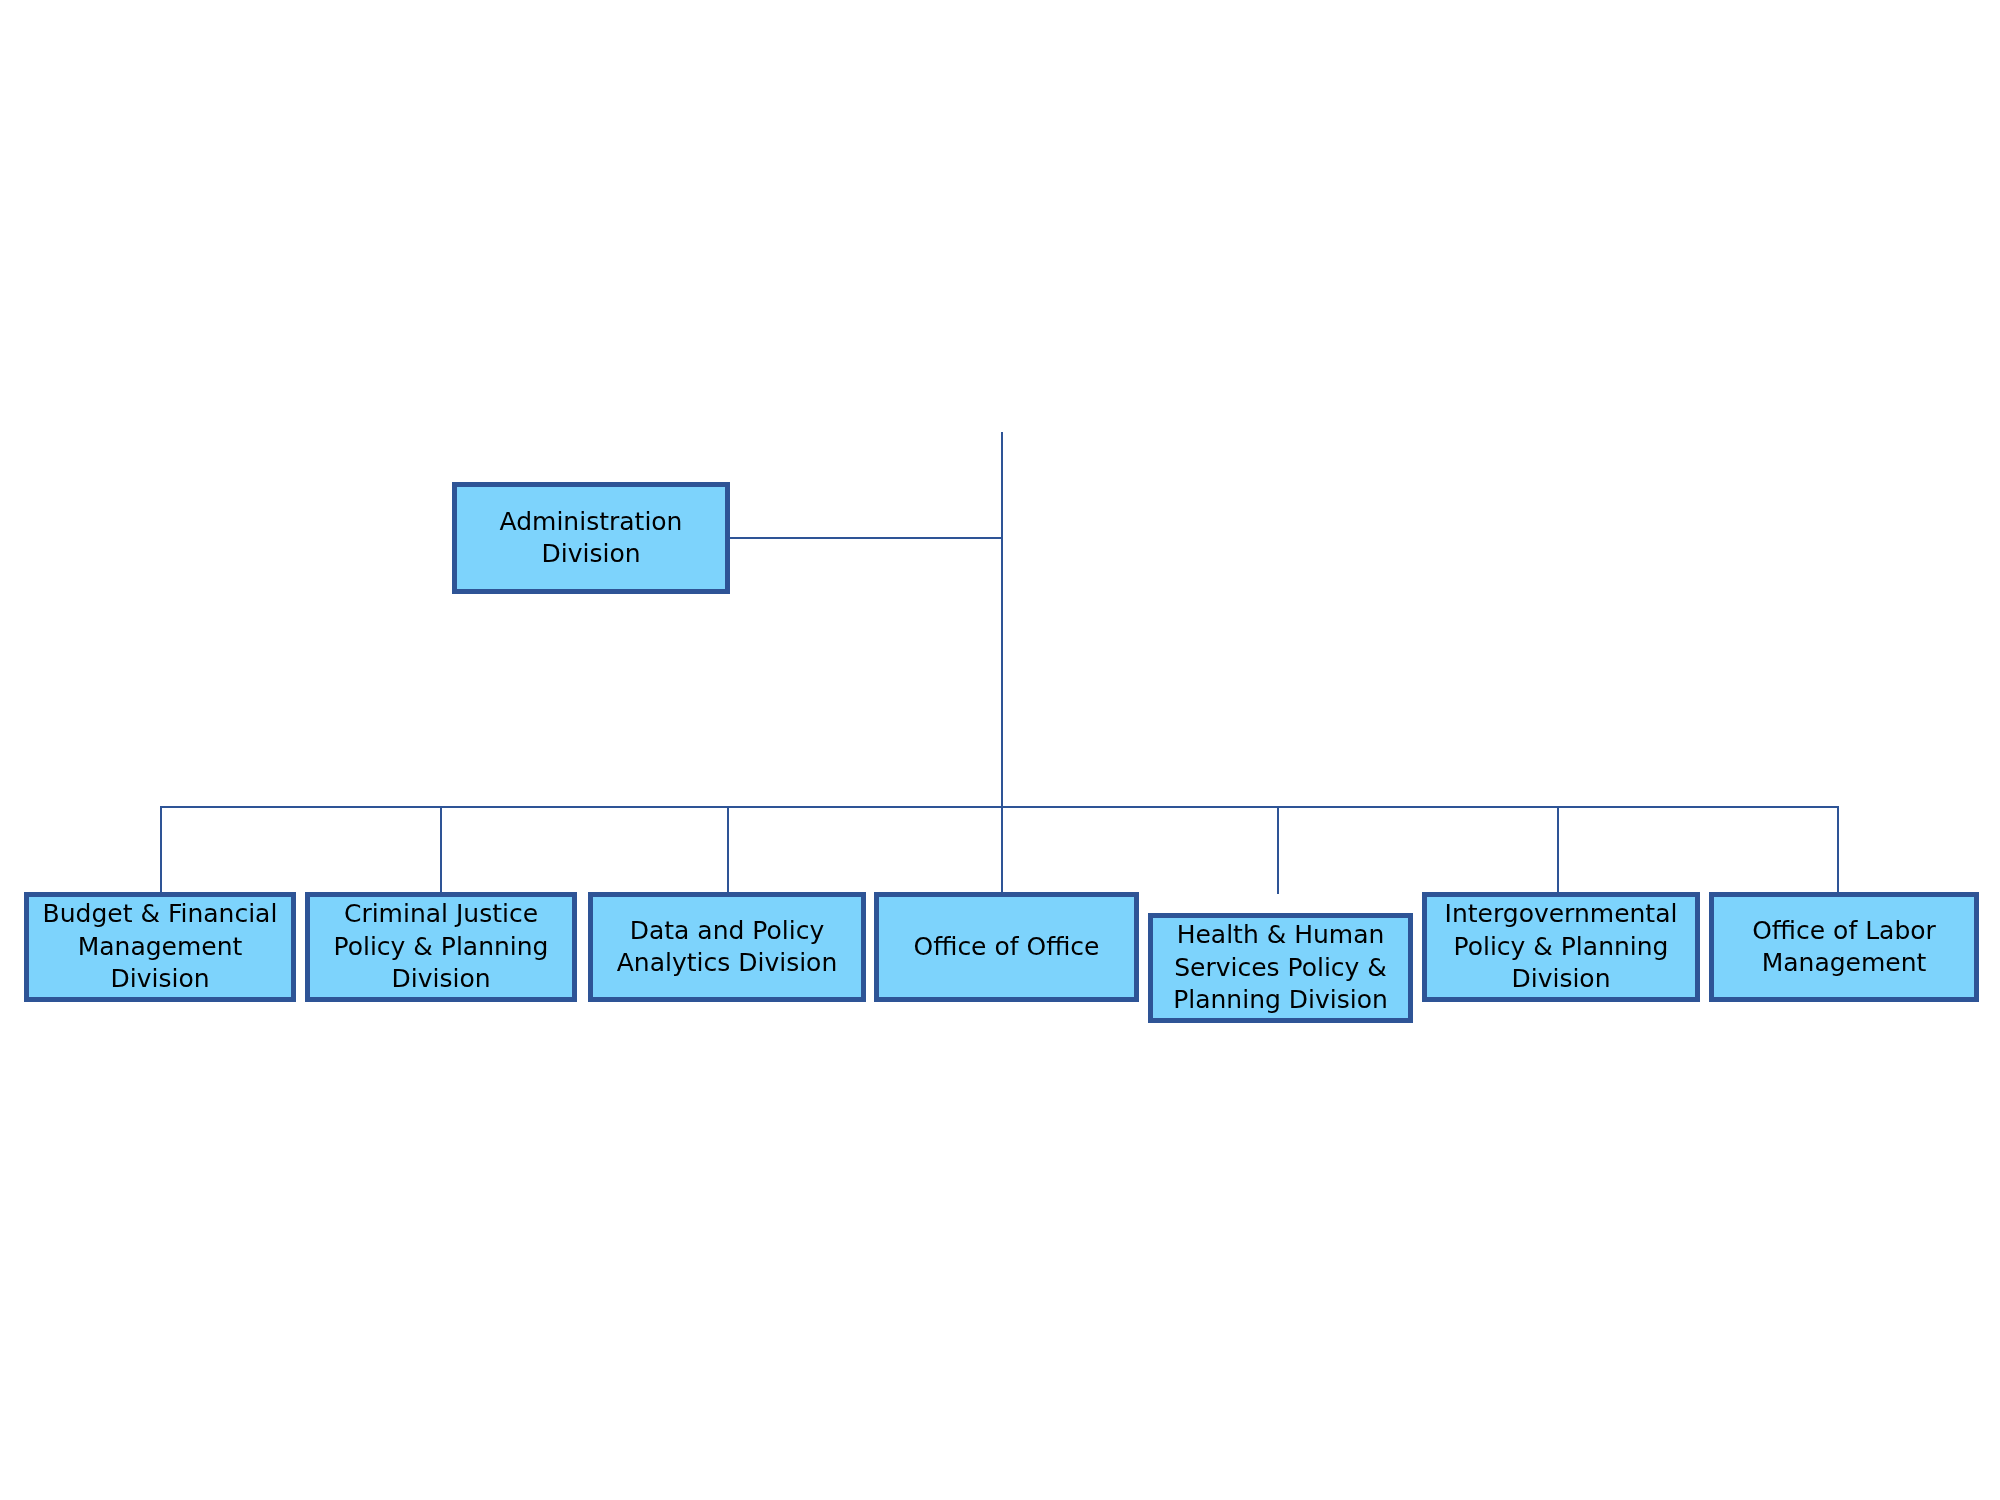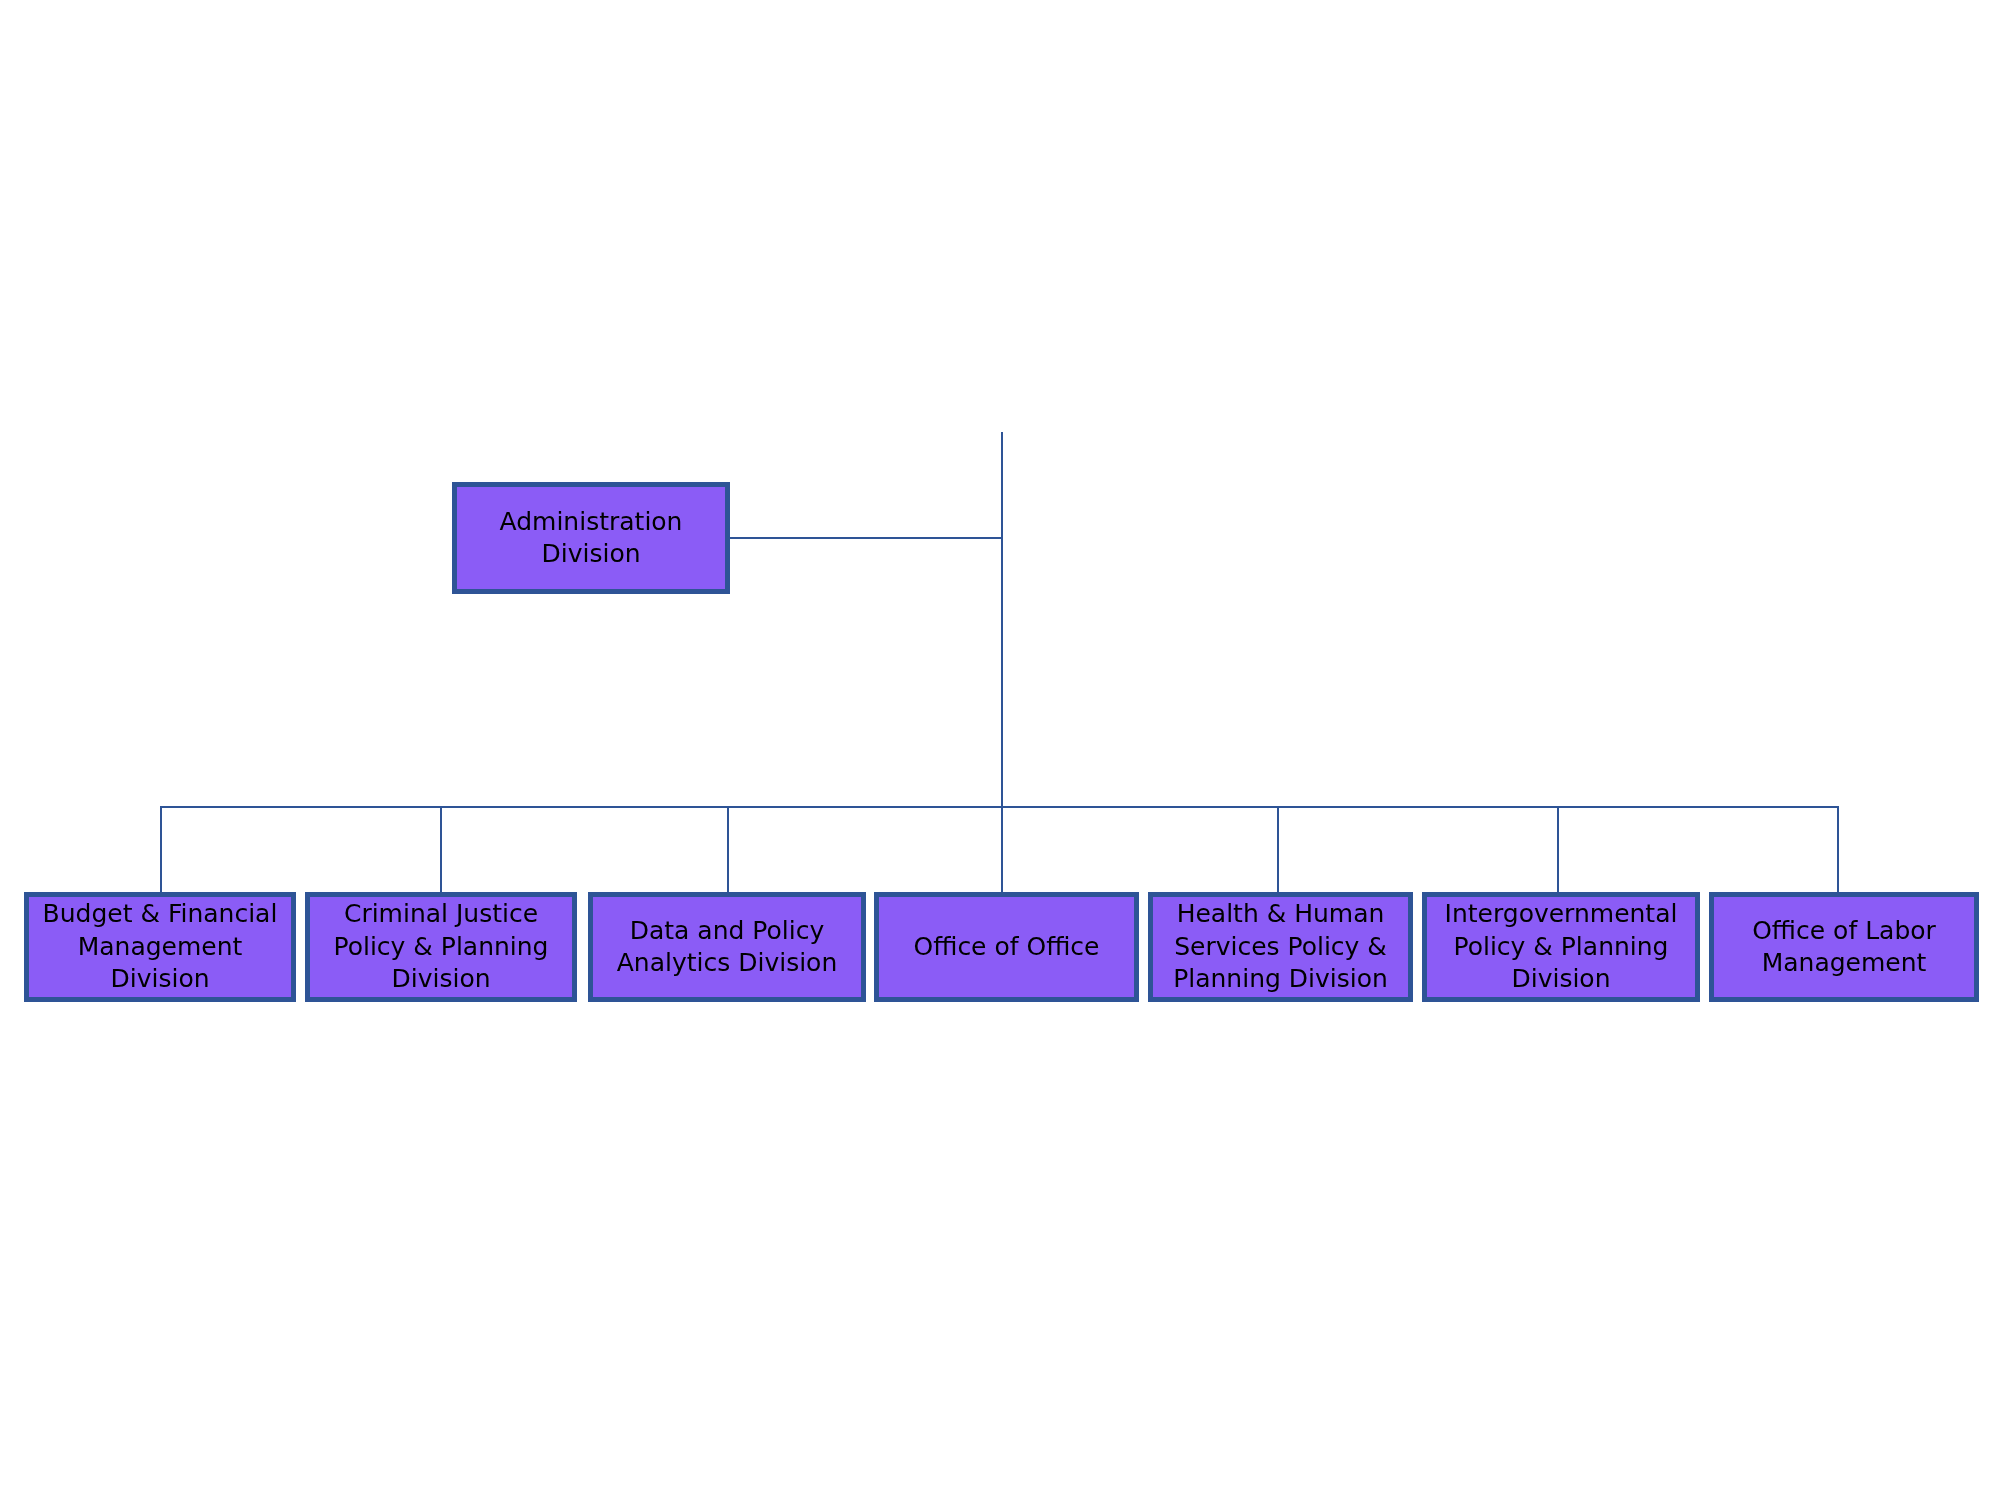--- a/index.html
+++ b/index.html
@@ -43,21 +43,21 @@
     text-align: center;
     color: #000000;
     font-size: 34px;
     line-height: 1.22;
     padding: 4px 10px;
   }
 
   
   .node-box {
     position: absolute;
-    background: #8b5cf6;
+    background: #7dd3fc;
     border: 5px solid #2E5496;
     box-sizing: border-box;
     display: flex;
     align-items: center;
     justify-content: center;
     text-align: center;
     color: #000000;
     font-size: 25px;
     line-height: 1.30;
     padding: 4px 7px;
@@ -70,21 +70,21 @@
     height: 112px;
     font-size: 25px;
   }
 
   .node-child { top: 892px; height: 110px; }
 
   .c0 { left: 24px;   width: 272px; }
   .c1 { left: 305px;  width: 272px; }
   .c2 { left: 588px;  width: 278px; }
   .c3 { left: 874px;  width: 265px; }
-  .c4 { left: 1148px; width: 265px; }
+  .c4 { left: 1148px; width: 265px; margin-top: 21px; }
   .c5 { left: 1422px; width: 278px; }
   .c6 { left: 1709px; width: 270px; }
 
   .node-label { display: block; white-space: pre-line; }
 </style>
 </head>
 <body>
 
 <div id="chart-canvas">
 

